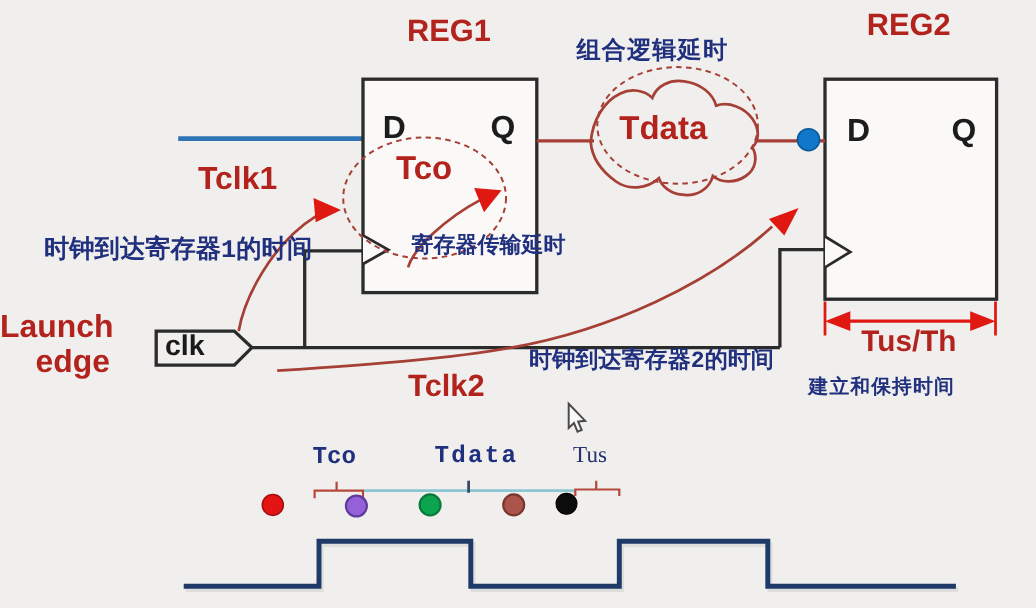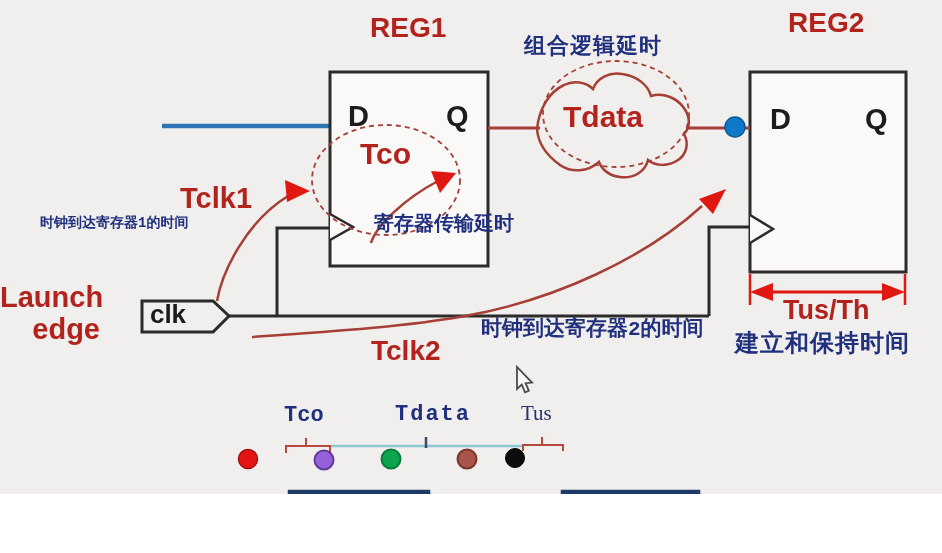--- a/index.html
+++ b/index.html
@@ -1,18 +1,18 @@
 <!DOCTYPE html>
 <html><head>
 <meta charset="utf-8">
 <style>
   html,body{margin:0;padding:0;}
   #stage{
     position:relative;
-    width:942px;height:494px;
+    width:942px;height:553px;
     background:#f0efed;
     overflow:hidden;
     font-family:"Liberation Sans", sans-serif;
   }
   #drawing{position:absolute;left:0;top:0;z-index:1;}
   .lbl{position:absolute;z-index:2;white-space:nowrap;line-height:1.05;}
   .red{color:#b3231e;font-weight:bold;}
   .navy{color:#20307e;font-weight:bold;font-family:Liberation Mono, monospace;}
   .blk{color:#1a1a1a;font-weight:bold;}
   .serif{font-family:"Liberation Serif", serif;font-weight:normal;}
@@ -21,28 +21,28 @@
   .reg2-title{left:788px;top:8px;font-size:28px;}
   .port{position:absolute;z-index:2;font-size:29px;font-weight:bold;color:#1c1c1c;}
   .d1{left:348px;top:100px;}
   .q1{left:446px;top:100px;}
   .d2{left:770px;top:103px;}
   .q2{left:865px;top:103px;}
   .comb-delay{left:524px;top:36px;font-size:22px;letter-spacing:1px;}
   .tdata-lbl{left:563px;top:101px;font-size:30px;}
   .tco-lbl{left:360px;top:138px;font-size:30px;}
   .reg-transfer{left:374px;top:194px;font-size:20px;margin-top:20px;}
-  .tclk1-lbl{left:180px;top:183px;font-size:29px;}
-  .arrive1{left:40px;top:216px;font-size:14px;}
+  .tclk1-lbl{left:180px;top:148px;font-size:29px;}
+  .arrive1{left:40px;top:216px;font-size:23px;}
   .launch{left:0px;top:281px;width:100px;text-align:right;font-size:29px;line-height:1.12;}
   .clk-lbl{left:130px;top:301px;width:76px;text-align:center;font-size:26px;}
   .tclk2-lbl{left:371px;top:336px;font-size:28px;}
   .arrive2{left:481px;top:319px;font-size:21px;}
   .tusth-lbl{left:783px;top:296px;font-size:27px;}
-  .setup-hold{left:735px;top:332px;font-size:24px;letter-spacing:1px;}
+  .setup-hold{left:735px;top:344px;font-size:18px;letter-spacing:1px;}
   .tl-tco{left:284px;top:404px;font-size:22px;}
   .tl-tdata{left:395px;top:403px;font-size:22px;letter-spacing:2px;}
   .tl-tus{left:521px;top:402px;font-size:21px;color:#26326e;}
 </style>
 </head>
 <body>
 
 <div id="stage">
 
   <svg id="drawing" width="942" height="553" viewBox="0 0 942 553">

